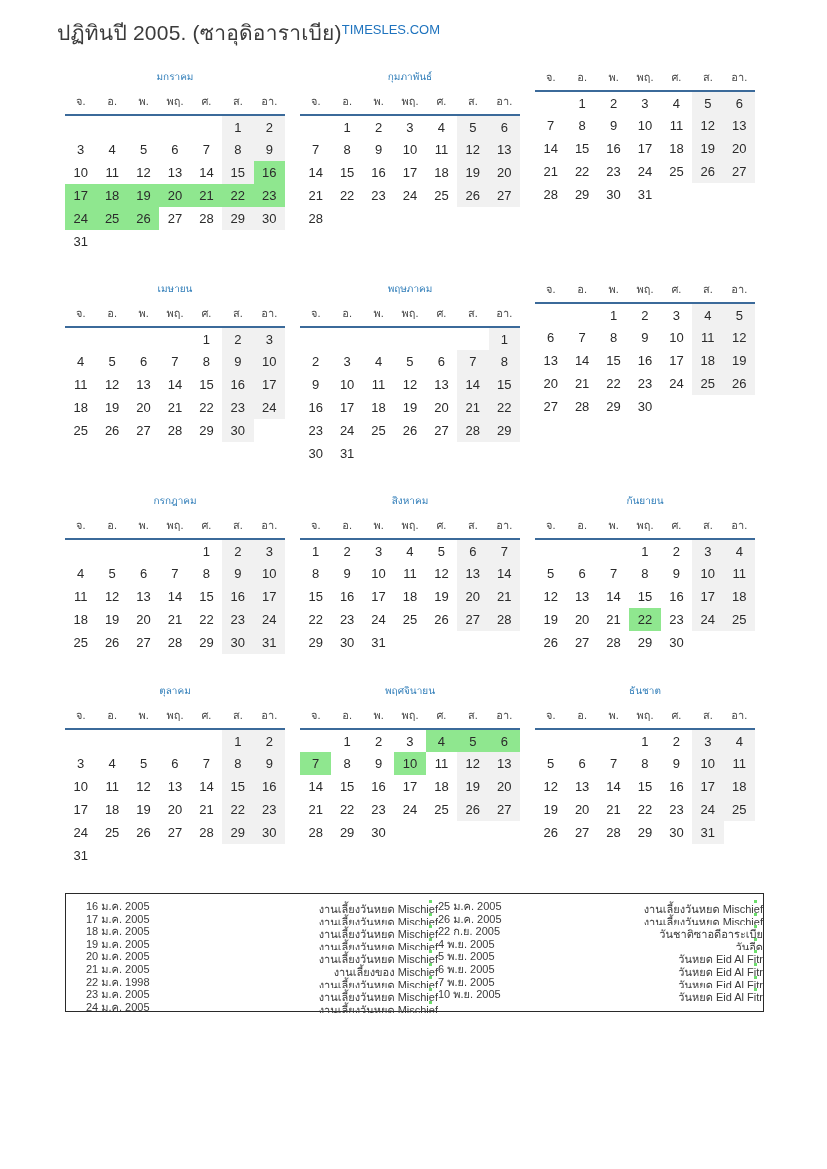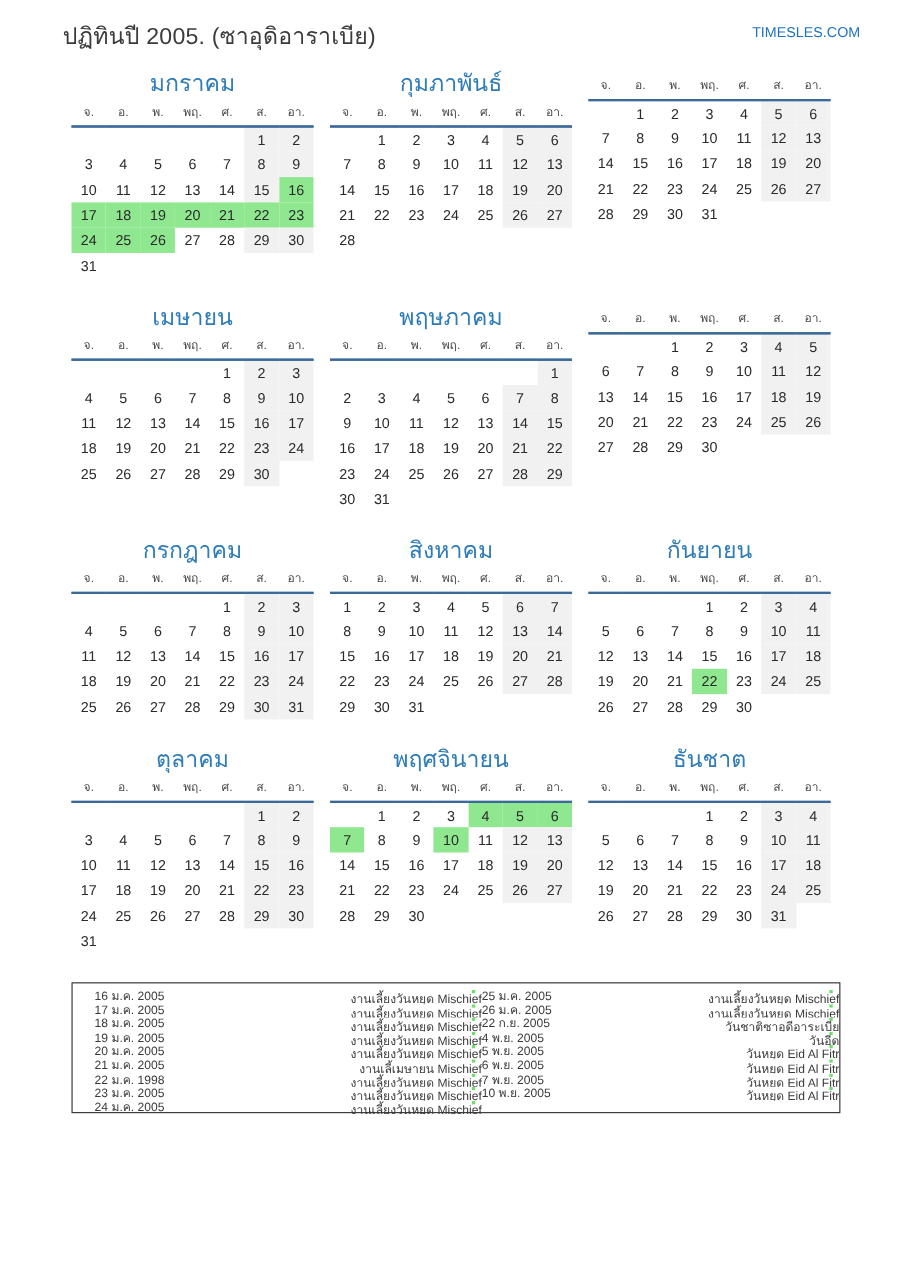--- a/index.html
+++ b/index.html
@@ -1,32 +1,32 @@
 <!DOCTYPE html>
 <html><head>
 <meta charset="utf-8">
 <style>
   * { margin:0; padding:0; box-sizing:border-box; }
   html,body { background:#fff; }
   .page {
     position:relative; width:827px; height:1169px; background:#ffffff;
     font-family:"Liberation Sans","DejaVu Sans",sans-serif; overflow:hidden;
   }
-  .header { position:absolute; top:16px; left:57px; right:45px; display:flex;
-    justify-content:space-between; align-items:flex-start; }
+  .header { position:absolute; top:16px; left:57px; right:59px; display:flex;
+    align-items:flex-start; }
   .page-title { font-size:21px; font-weight:400; color:#3b3b3b; letter-spacing:0.2px; }
   .brand { font-size:13px; color:#1e73be; text-decoration:none; margin-top:6px; }
 
   .months-grid {
     position:absolute; top:66px; left:65px;
     display:grid; grid-template-columns:220px 220px 220px; column-gap:15px;
     grid-template-rows:192px 192px 170px auto; row-gap:20px;
   }
   .month { width:220px; }
-  .month-title { text-align:center; color:#2e7cb8; font-size:21px; height:24px; line-height:22px; }
+  .month-title { text-align:center; color:#2e7cb8; font-size:10px; height:24px; line-height:22px; }
   table.cal { border-collapse:collapse; width:220px; table-layout:fixed; }
   table.cal th {
     font-size:11px; font-weight:400; color:#4a4a4a; text-align:center;
     padding:2px 0 4px; border-bottom:2px solid #3b6a9a;
   }
   table.cal td {
     height:23px; text-align:center; vertical-align:middle;
     font-size:13px; color:#2b2b2b;
   }
   td.weekend { background:#f1f1f1; }
@@ -884,21 +884,21 @@
           <span>งานเลี้ยงวันหยุด Mischief</span>
         </div>
         <div class="legend-date">5 พ.ย. 2005</div>
         <div class="legend-event">
           <span class="event-bar"></span>
           <span>วันหยุด Eid Al Fitr</span>
         </div>
         <div class="legend-date">21 ม.ค. 2005</div>
         <div class="legend-event">
           <span class="event-bar"></span>
-          <span>งานเลี้เมษายน Mischief</span>
+          <span>งานเลี้ยงของ Mischief</span>
         </div>
         <div class="legend-date">6 พ.ย. 2005</div>
         <div class="legend-event">
           <span class="event-bar"></span>
           <span>วันหยุด Eid Al Fitr</span>
         </div>
         <div class="legend-date">22 ม.ค. 1998</div>
         <div class="legend-event">
           <span class="event-bar"></span>
           <span>งานเลี้ยงวันหยุด Mischief</span>

